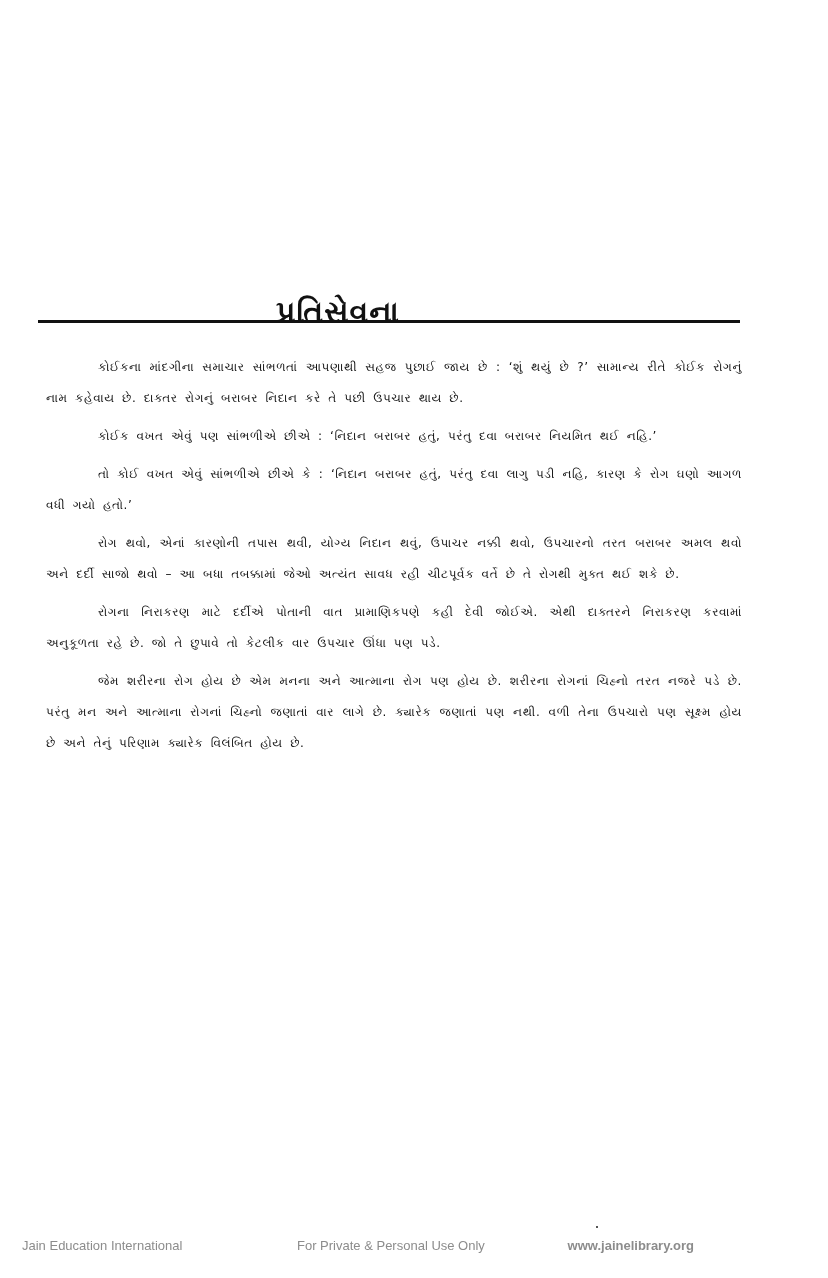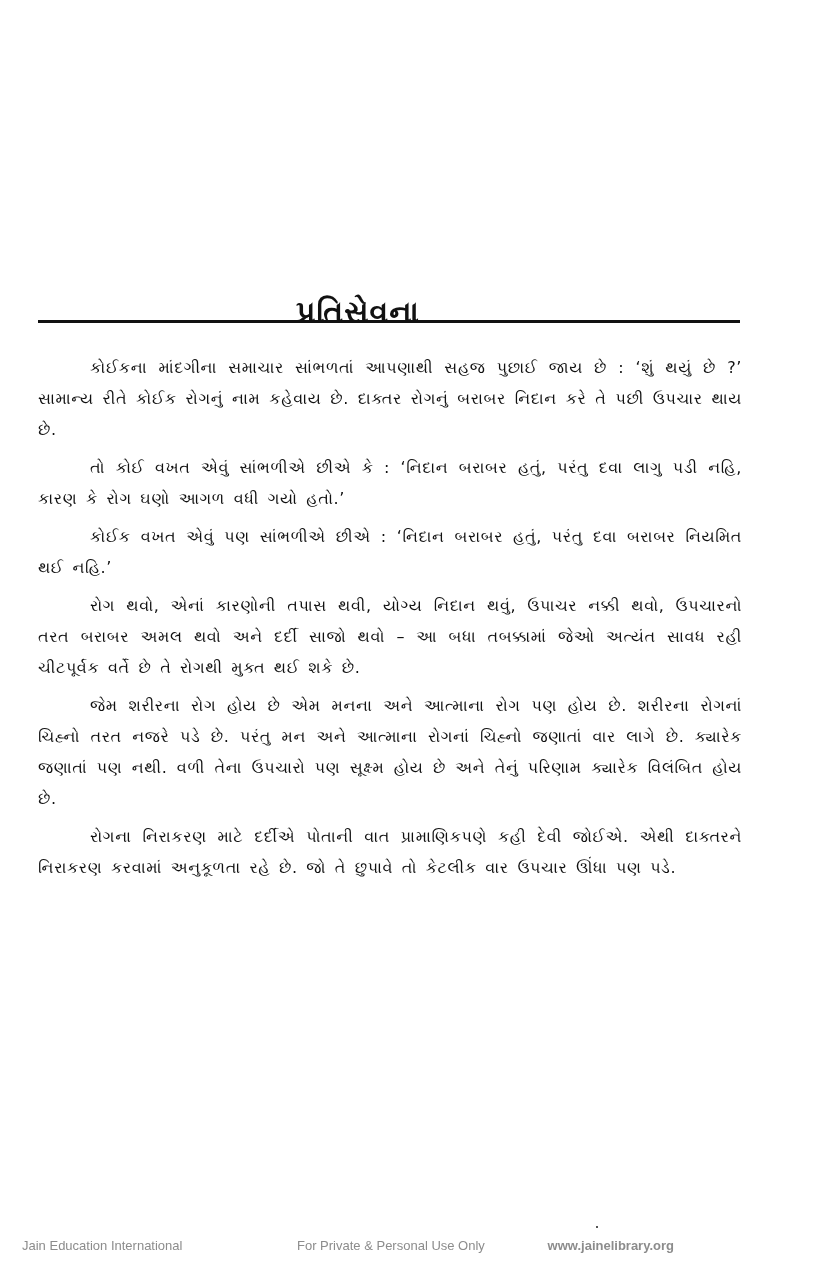--- a/index.html
+++ b/index.html
@@ -18,54 +18,54 @@
     .page-title {
       position: absolute;
       top: 272px;
       left: 0;
       width: 676px;
       text-align: center;
       font-size: 30px;
       font-weight: bold;
       letter-spacing: 1px;
       line-height: 40px;
-      padding-left: 20px;
     }
     .title-rule {
       position: absolute;
       top: 320px;
       left: 38px;
       width: 702px;
       height: 0;
       border-top: 3px solid #111111;
     }
     .body-text {
       position: absolute;
       top: 352px;
       left: 38px;
       width: 704px;
     }
     .para {
-      margin: 0 0 7px 0;
-      font-size: 16px;
+      margin: 0 0 7px 8px;
+      font-size: 12px;
       line-height: 31px;
       text-align: justify;
       text-indent: 52px;
       letter-spacing: 0.6px;
       word-spacing: 3px;
     }
     .footer {
       position: absolute;
       top: 1238px;
       left: 0;
       width: 696px;
       height: 20px;
       font-family: "Liberation Sans", sans-serif;
       font-size: 13px;
       color: #8c8c8c;
+      padding-left: 20px;
     }
     .footer span { position: absolute; top: 0; white-space: nowrap; }
     .footer-left { left: 22px; }
     .footer-center { left: 297px; }
     .footer-right { right: 22px; font-weight: bold; }
     .speck {
       position: absolute;
       top: 1226px;
       left: 596px;
       width: 2px;
@@ -76,25 +76,25 @@
 </head>
 <body>
 
 <div class="page">
 
   <h1 class="page-title">પ્રતિસેવના</h1>
   <div class="title-rule"></div>
 
   <div class="body-text">
     <p class="para">કોઈકના માંદગીના સમાચાર સાંભળતાં આપણાથી સહજ પુછાઈ જાય છે : ‘શું થયું છે ?’ સામાન્ય રીતે કોઈક રોગનું નામ કહેવાય છે. દાક્તર રોગનું બરાબર નિદાન કરે તે પછી ઉપચાર થાય છે.</p>
+    <p class="para">કોઈક વખત એવું પણ સાંભળીએ છીએ : ‘નિદાન બરાબર હતું, પરંતુ દવા બરાબર નિયમિત થઈ નહિ.’</p>
     <p class="para">તો કોઈ વખત એવું સાંભળીએ છીએ કે : ‘નિદાન બરાબર હતું, પરંતુ દવા લાગુ પડી નહિ, કારણ કે રોગ ઘણો આગળ વધી ગયો હતો.’</p>
-    <p class="para">કોઈક વખત એવું પણ સાંભળીએ છીએ : ‘નિદાન બરાબર હતું, પરંતુ દવા બરાબર નિયમિત થઈ નહિ.’</p>
     <p class="para">રોગ થવો, એનાં કારણોની તપાસ થવી, યોગ્ય નિદાન થવું, ઉપાચર નક્કી થવો, ઉપચારનો તરત બરાબર અમલ થવો અને દર્દી સાજો થવો – આ બધા તબક્કામાં જેઓ અત્યંત સાવધ રહી ચીટપૂર્વક વર્તે છે તે રોગથી મુક્ત થઈ શકે છે.</p>
+    <p class="para">રોગના નિરાકરણ માટે દર્દીએ પોતાની વાત પ્રામાણિકપણે કહી દેવી જોઈએ. એથી દાક્તરને નિરાકરણ કરવામાં અનુકૂળતા રહે છે. જો તે છુપાવે તો કેટલીક વાર ઉપચાર ઊંધા પણ પડે.</p>
     <p class="para">જેમ શરીરના રોગ હોય છે એમ મનના અને આત્માના રોગ પણ હોય છે. શરીરના રોગનાં ચિહ્નો તરત નજરે પડે છે. પરંતુ મન અને આત્માના રોગનાં ચિહ્નો જણાતાં વાર લાગે છે. ક્યારેક જણાતાં પણ નથી. વળી તેના ઉપચારો પણ સૂક્ષ્મ હોય છે અને તેનું પરિણામ ક્યારેક વિલંબિત હોય છે.</p>
-    <p class="para">રોગના નિરાકરણ માટે દર્દીએ પોતાની વાત પ્રામાણિકપણે કહી દેવી જોઈએ. એથી દાક્તરને નિરાકરણ કરવામાં અનુકૂળતા રહે છે. જો તે છુપાવે તો કેટલીક વાર ઉપચાર ઊંધા પણ પડે.</p>
   </div>
 
   <div class="speck"></div>
 
   <div class="footer">
     <span class="footer-left">Jain Education International</span>
     <span class="footer-center">For Private &amp; Personal Use Only</span>
     <span class="footer-right">www.jainelibrary.org</span>
   </div>
 

